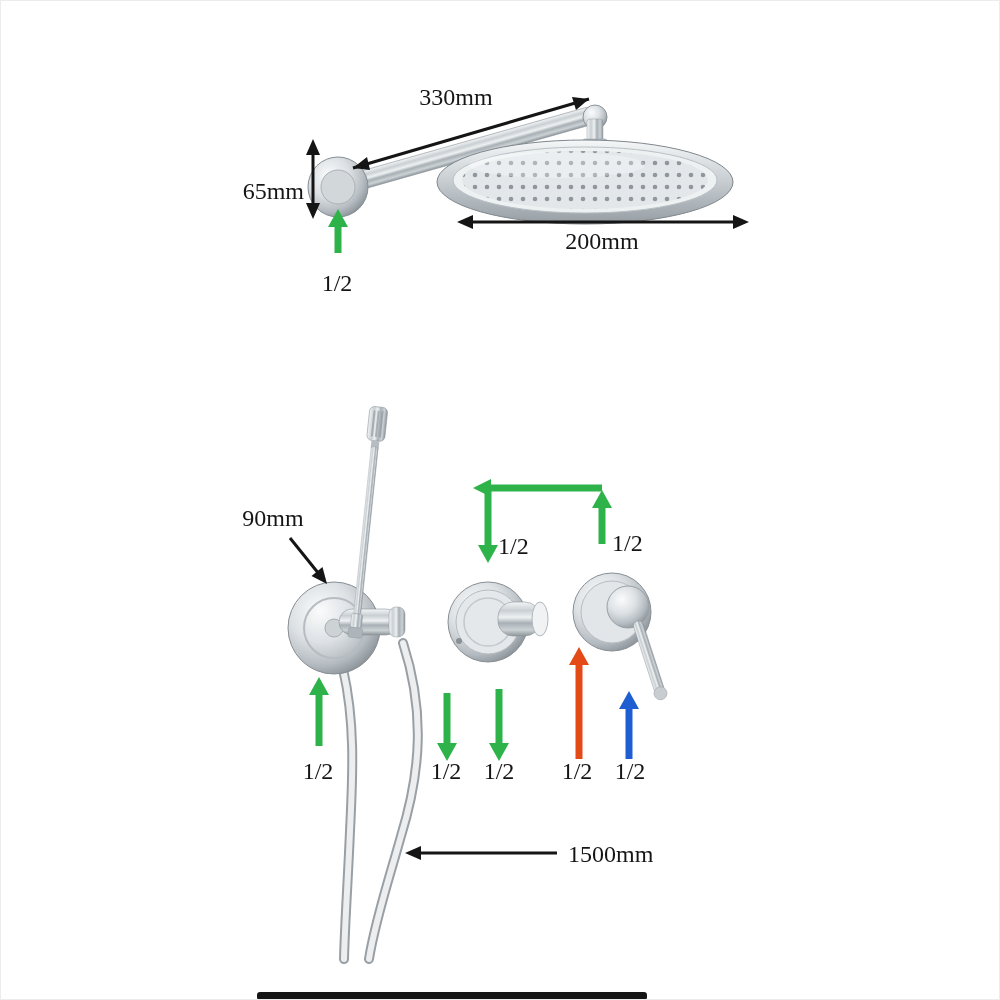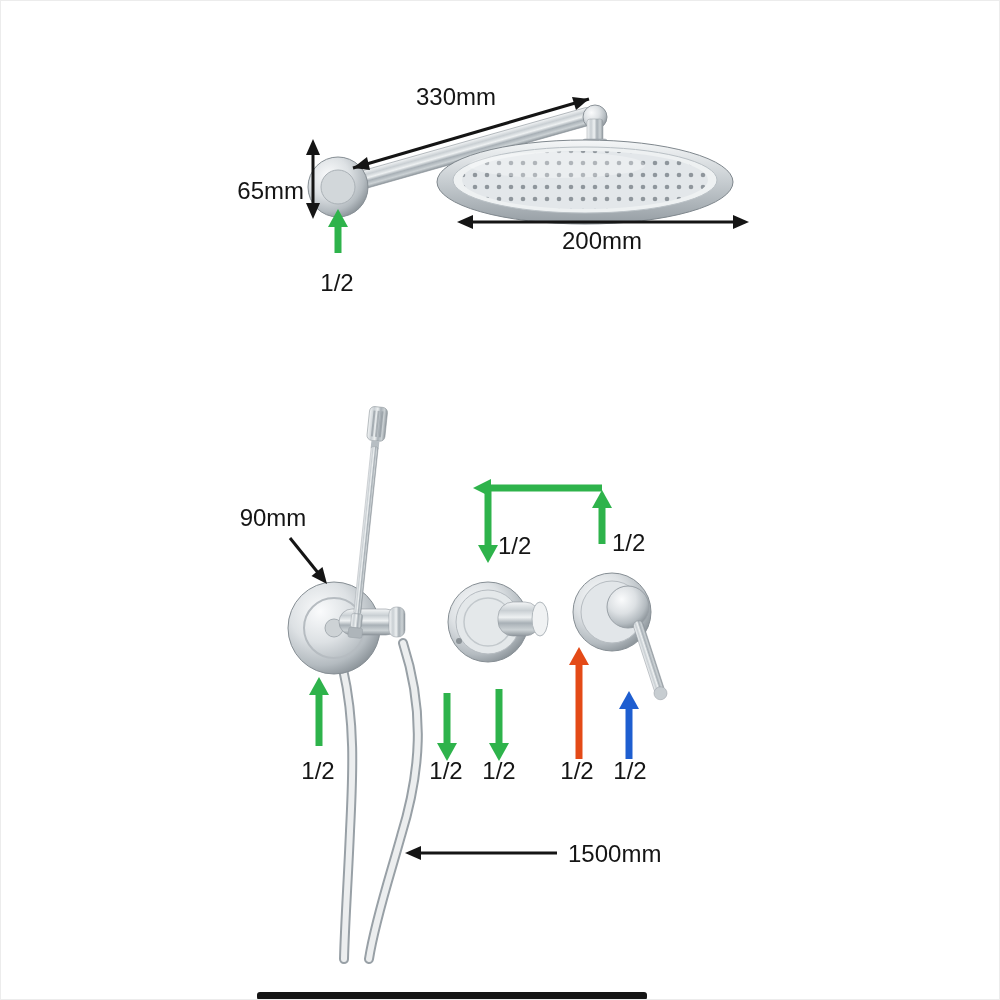--- a/index.html
+++ b/index.html
@@ -1,19 +1,19 @@
 <!DOCTYPE html>
 <html style="--dimension-line: #151515; --flow-green: #2eb34b; --hot-red: #e44a17; --cold-blue: #1e5ed0;"><head>
 <meta charset="utf-8">
 <style>
   html,body{margin:0;padding:0;background:#fff;}
   .canvas{
     position:relative;width:998px;height:998px;margin:0 auto;
     background:#ffffff;border:1px solid #ececec;overflow:hidden;
-    font-family:Liberation Sans, sans-serif;
+    font-family:Liberation Serif, serif;
   }
   svg{position:absolute;left:0;top:0;}
   .dim-line{stroke:var(--dimension-line,#151515);stroke-width:3;fill:none;stroke-linecap:butt;}
   .dim-head{fill:var(--dimension-line,#151515);stroke:none;}
   .flow-line{stroke:var(--flow-green,#2eb34b);stroke-width:7;fill:none;}
   .flow-head{fill:var(--flow-green,#2eb34b);stroke:none;}
   .hot-line{stroke:var(--hot-red,#e44a17);stroke-width:7;fill:none;}
   .hot-head{fill:var(--hot-red,#e44a17);stroke:none;}
   .cold-line{stroke:var(--cold-blue,#1e5ed0);stroke-width:7;fill:none;}
   .cold-head{fill:var(--cold-blue,#1e5ed0);stroke:none;}

